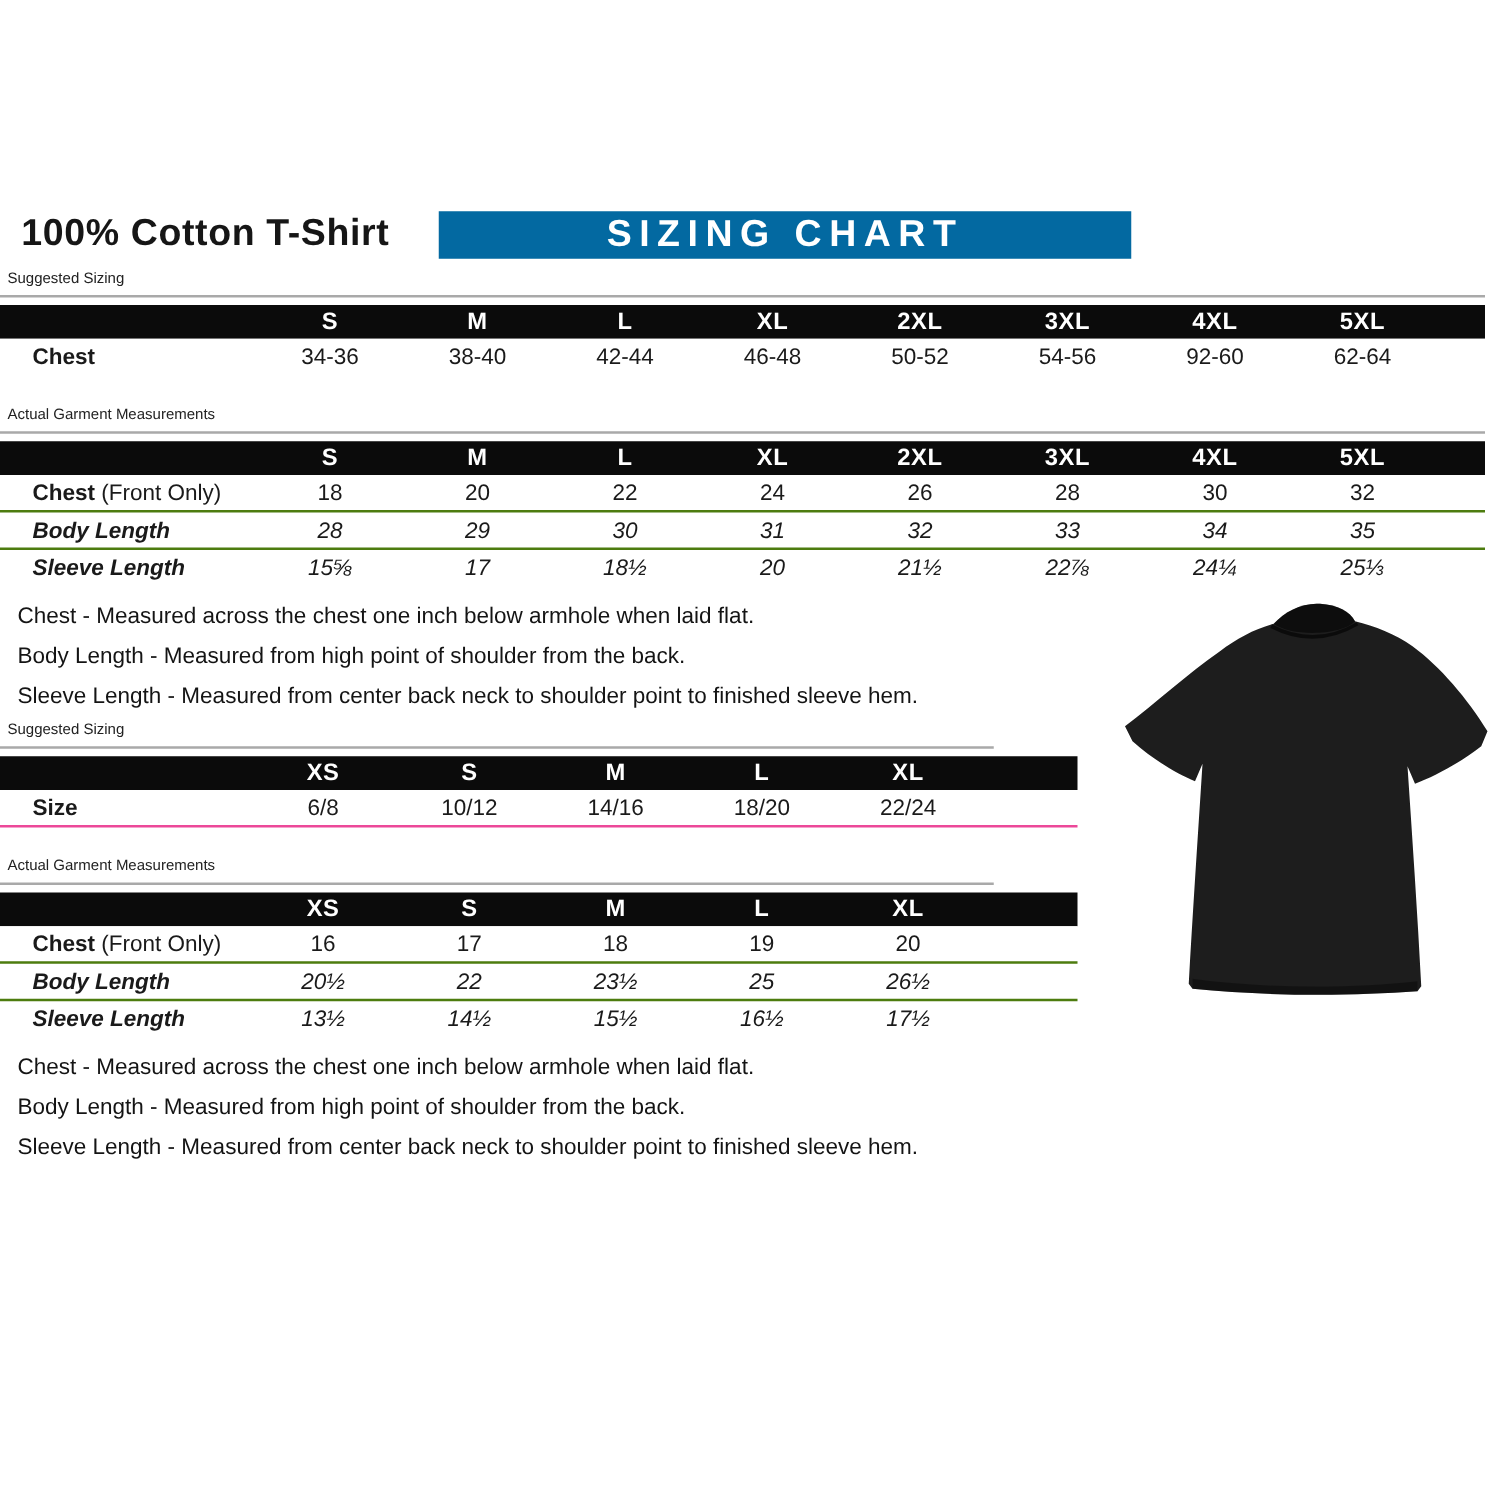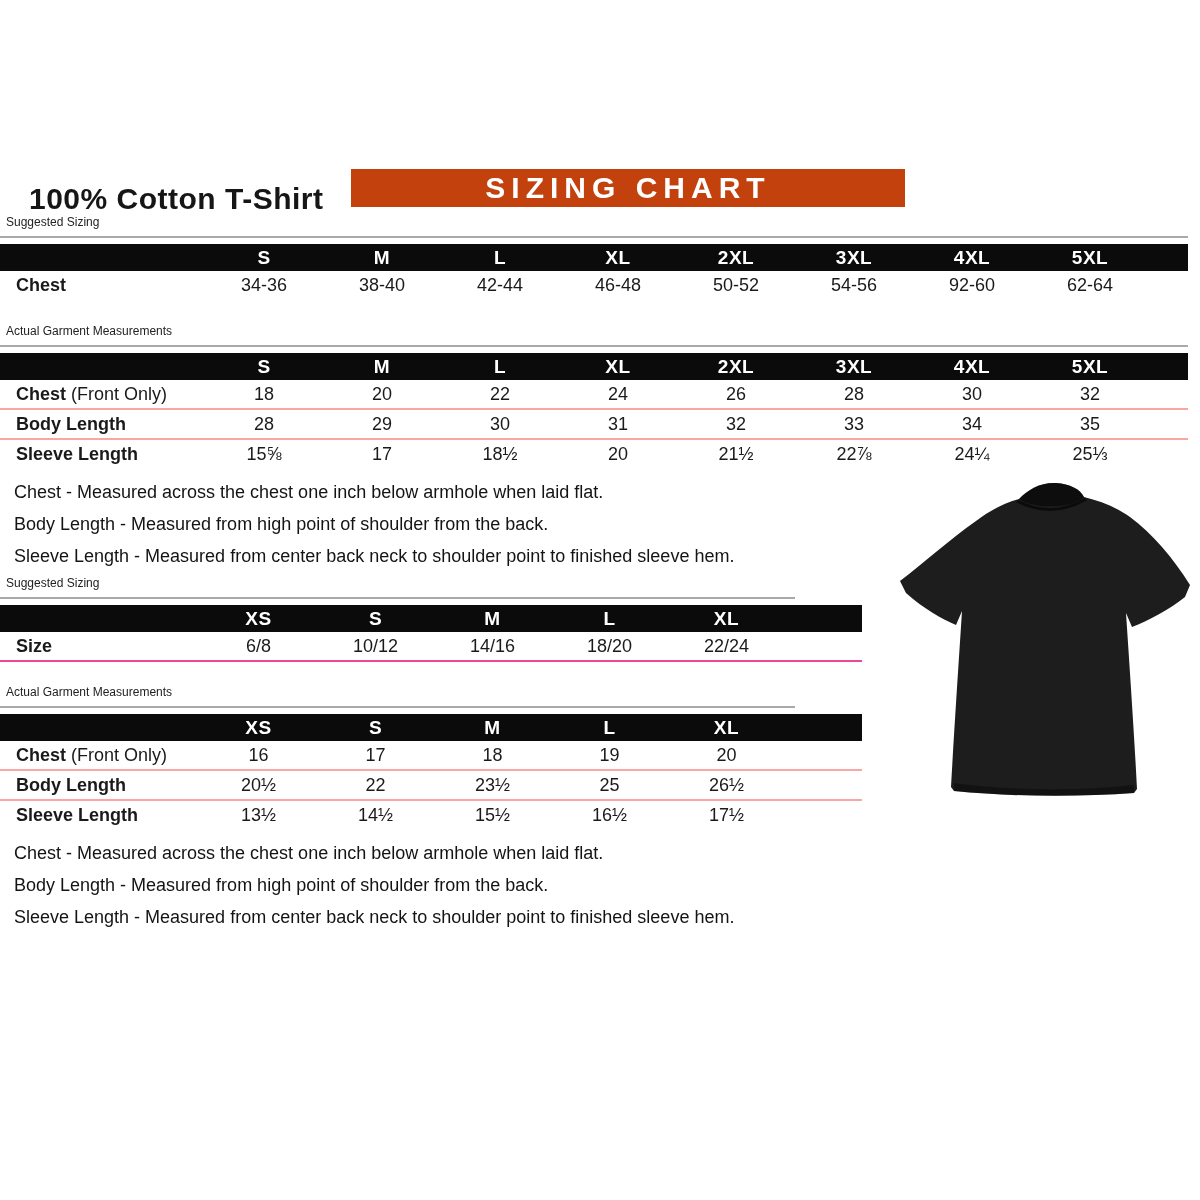--- a/index.html
+++ b/index.html
@@ -11,48 +11,48 @@
     color:#111;
     overflow:hidden;
   }
   .content{padding-top:166px;}
 
   
   .hdr{position:relative;height:46px;}
   .title{
     position:absolute;left:13px;top:0;
     font-size:30px;font-weight:600;letter-spacing:.5px;color:#161616;
-    white-space:nowrap;margin:16px;
+    white-space:nowrap;margin:4px;
   }
   .banner{
     position:absolute;left:351px;top:3px;width:554px;height:38px;
-    background:#c2410c;color:#fff;
+    background:#0369a1;color:#fff;
     display:flex;align-items:center;justify-content:center;
     font-size:30px;font-weight:bold;letter-spacing:6px;
   }
 
   
   .section-label{font-size:12px;color:#222;margin:0 0 0 6px;line-height:20px;}
   .rule{height:2px;background:#a9a9a9;margin:4px 0 6px 0;}
   .rule.w-adult{width:1188px;}
   .rule.w-youth{width:795px;}
 
   
   .table{margin-left:0;}
   .trow{display:grid;align-items:center;}
   .t-adult .trow{grid-template-columns:205px repeat(8,118px) 1fr;width:1188px;}
   .t-youth .trow{grid-template-columns:200px repeat(5,117px) 1fr;width:862px;}
   .thead{background:#0b0b0b;color:#fff;height:27px;}
   .thead .th{font-weight:bold;font-size:19px;text-align:center;letter-spacing:.5px;}
   .tdata{height:28px;font-size:18px;color:#1a1a1a;background:#fff;}
   .tval{text-align:center;}
-  .tlabel{padding-left:16px;white-space:nowrap;}
+  .tlabel{padding-left:16px;white-space:nowrap;margin-left:10px;}
   .tlabel b{font-weight:bold;}
   .suffix{font-weight:normal;margin-left:5px;}
-  .t-lines .tdata + .tdata{border-top:2px solid #fca5a5;}
+  .t-lines .tdata + .tdata{border-top:2px solid #4d7c0f;font-style:italic;}
   .t-underline .tdata{border-bottom:2px solid #ec4899;}
 
   .gap-a{height:22px;} .gap-c{height:20px;}
 
   
   .notes{margin:9px 0 0 13px;}
   .notes p{margin:1px;font-size:18px;line-height:31px;color:#141414;}
 
   
   .youth-title{

